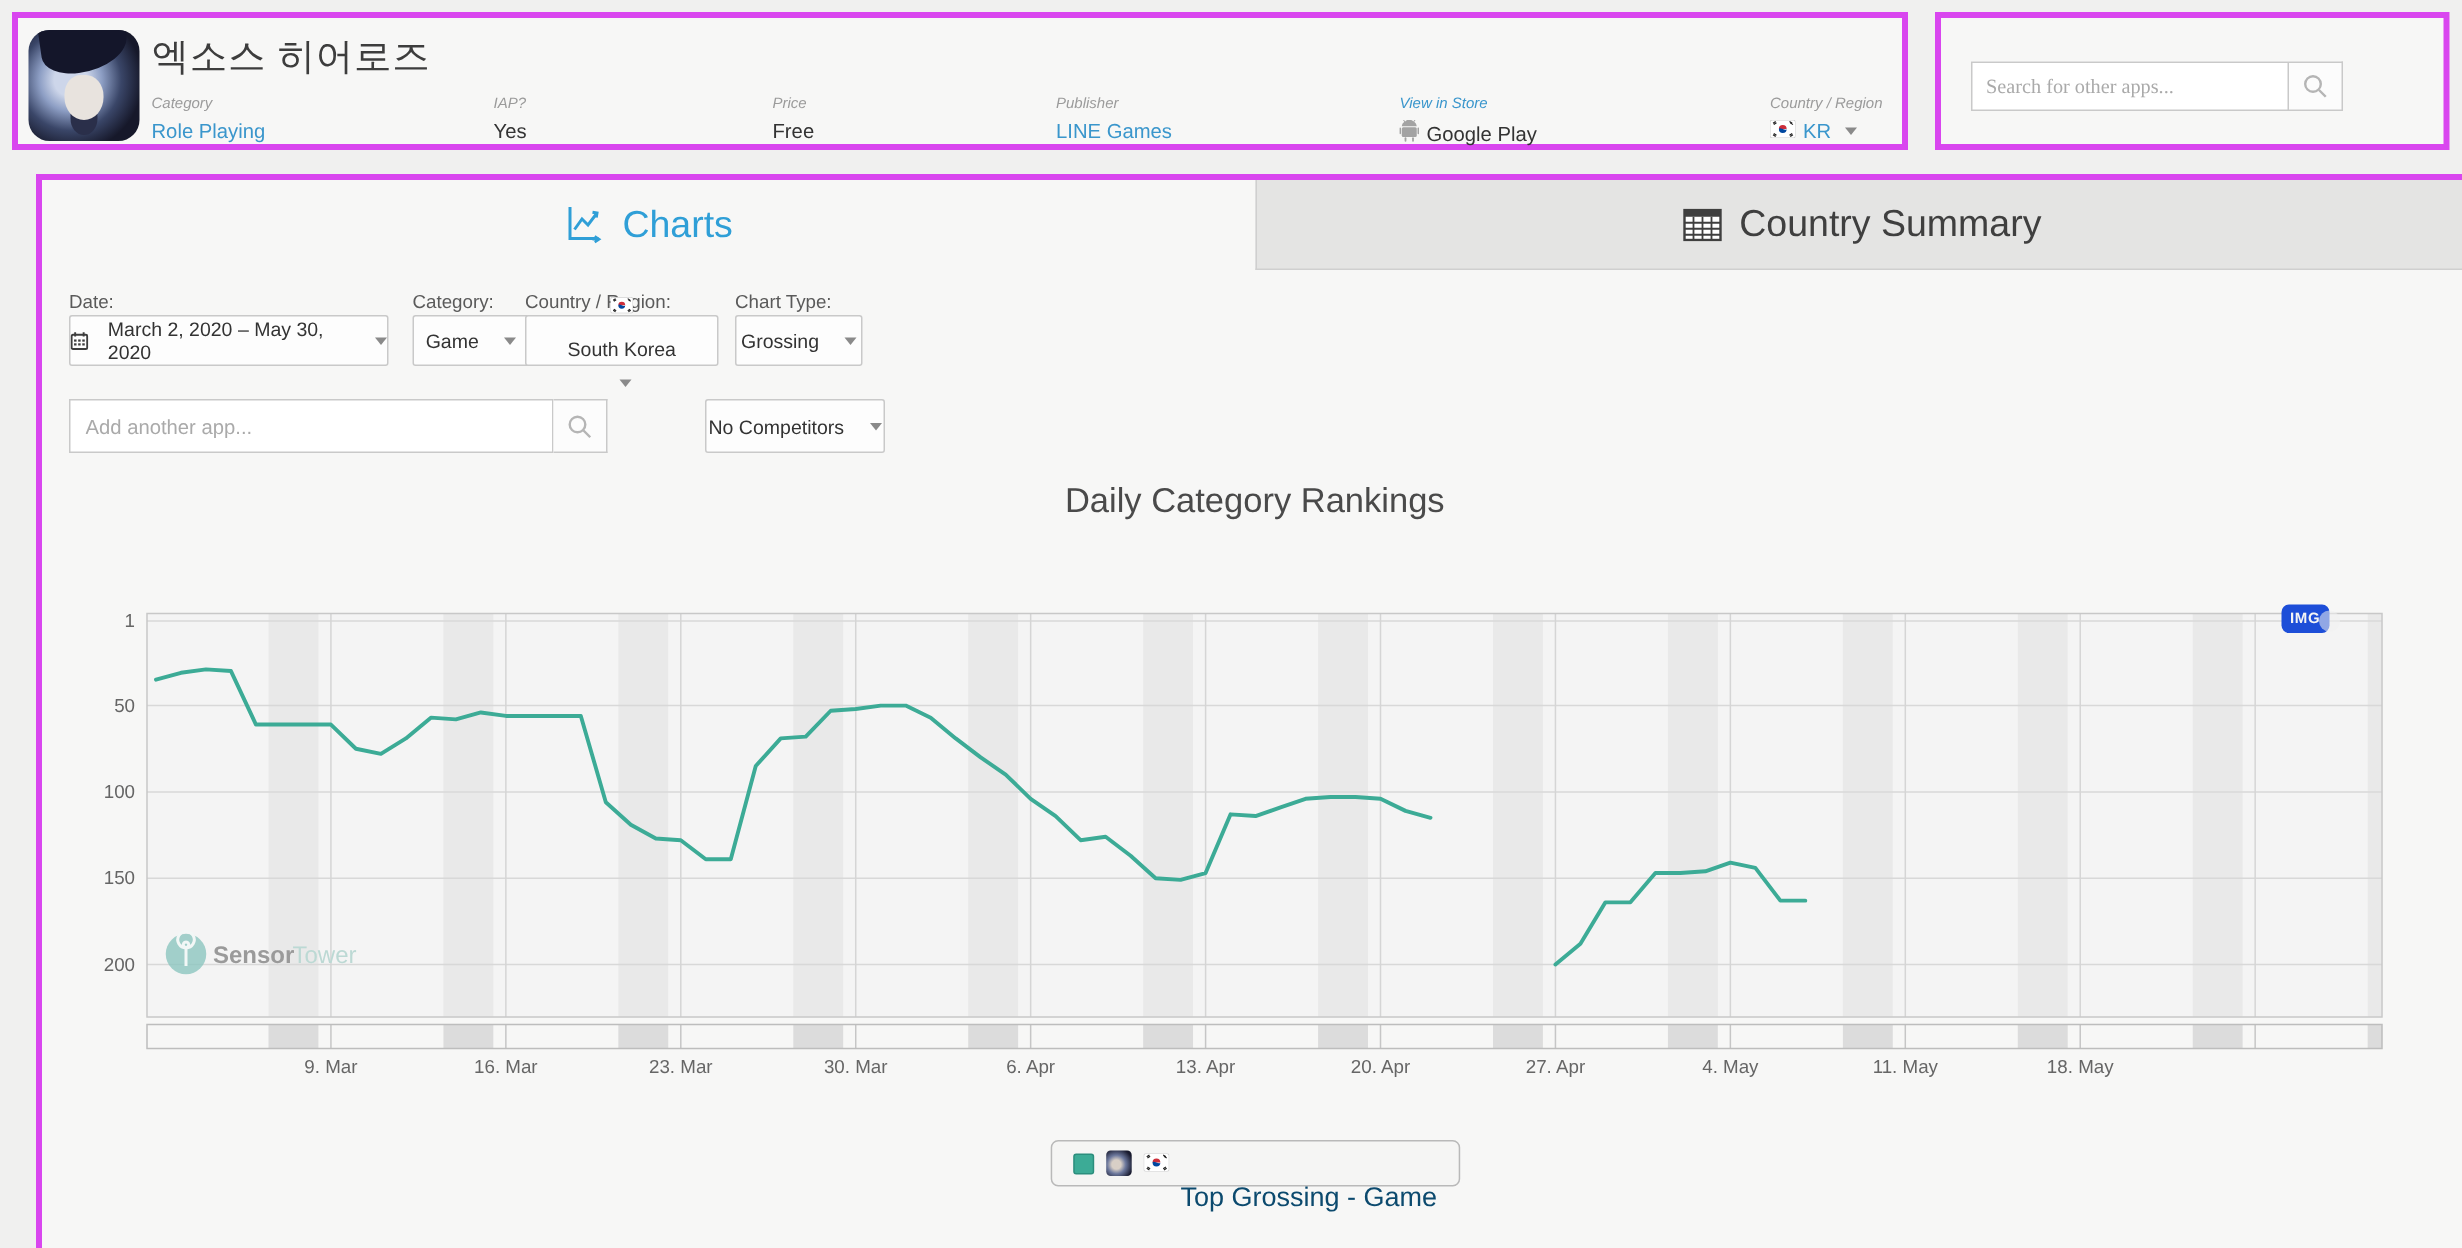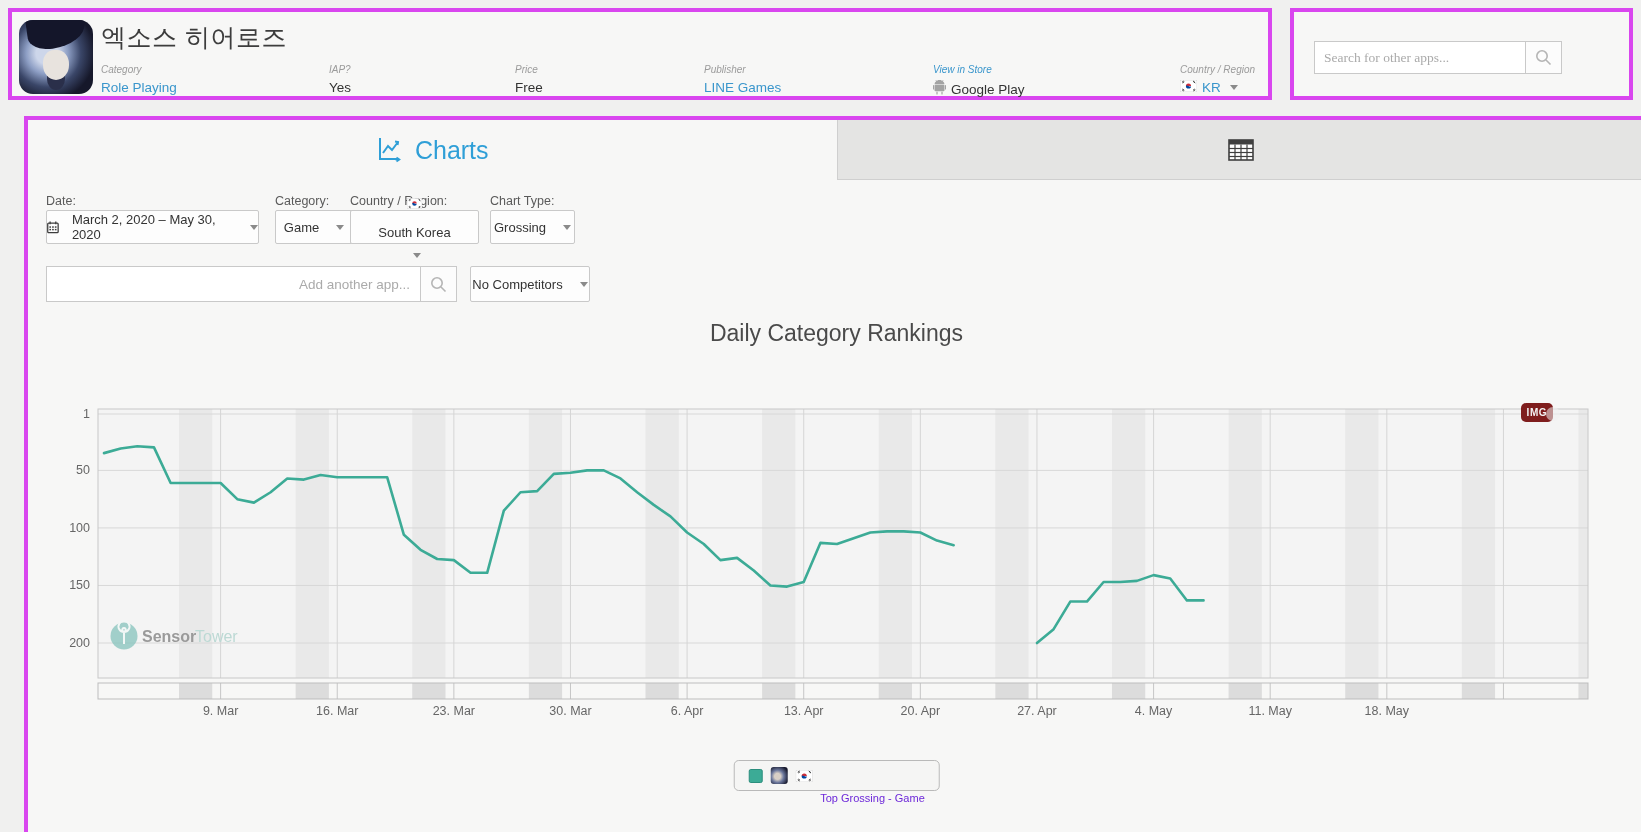--- a/index.html
+++ b/index.html
@@ -33,39 +33,39 @@
   .tabbar { position:absolute; left:0; top:0; width:100%; height:60px; display:flex; }
   .tab { width:50%; height:60px; display:flex; align-items:center; justify-content:center; gap:12px; font-size:25px; cursor:pointer; }
   .tab.active { background:#f7f7f6; color:#2f9fd7; }
   .tab.inactive { background:#e4e4e3; color:#3f3f3f; border-left:1px solid #cfcfcf; border-bottom:1px solid #cfcfcf; }
 
   
   .fld-label { position:absolute; font-size:12.5px; color:#5a5a5a; top:74px; }
   .ctl { position:absolute; top:90px; height:34px; background:#fdfdfd; border:1px solid #c9c9c9; border-radius:2px;
          display:flex; align-items:center; justify-content:center; gap:13px; font-size:13px; color:#333; cursor:pointer; }
   .txt-ctl { position:absolute; top:146px; display:flex; }
-  .txt-ctl input { width:375px; height:36px; border:1px solid #c9c9c9; background:#fff; font-size:13.5px; color:#b91c1c; padding:0 10px; outline:none;text-align:right; }
+  .txt-ctl input { width:323px; height:36px; border:1px solid #c9c9c9; background:#fff; font-size:13.5px; color:#b91c1c; padding:0 10px; outline:none; }
   .txt-ctl input::placeholder { color:#aaa; }
   .txt-ctl .search-btn { height:36px; }
 
   
   #chart-title { position:absolute; top:200px; width:100%; text-align:center; font-size:23px; color:#4a4a4a; }
   #chart-subtitle { position:absolute; top:234px; width:100%; text-align:center; font-size:16.5px; color:#666; }
   #chart-box { position:absolute; left:30px; top:272px; }
-  #img-badge { position:absolute; right:92px; top:283px; background:#7f1d1d; color:#f4f4f4; font-size:10px; font-weight:bold;
+  #img-badge { position:absolute; right:92px; top:283px; background:#1d4ed8; color:#f4f4f4; font-size:10px; font-weight:bold;
                padding:4px 6px; border-radius:5px; letter-spacing:.5px; }
   #img-badge::after { content:""; position:absolute; right:-7px; top:4px; width:14px; height:14px; border-radius:50%;
                background:rgba(240,240,240,.55); }
   #legend { position:absolute; top:640px; left:50%; transform:translateX(-50%);
             border:1px solid #b9b9b9; border-radius:5px; background:#f5f5f4; height:31px;
             display:flex; align-items:center; gap:8px; padding:0 14px; }
   .legend-swatch { width:14px; height:14px; background:#3cab96; border:1px solid #2b8e7d; border-radius:2px; }
   .legend-appicon { width:17px; height:17px; border-radius:3px;
             background:radial-gradient(circle at 40% 55%, #d8cfc6 0 22%, #6b779c 45%, #181a2e 80%); }
-  #legend-label { font-size:11px; color:#6d28d9;margin-top:45px; }
+  #legend-label { font-size:18px; color:#0c4a6e;margin-top:45px; }
 </style>
 </head>
 <body>
 
 <div class="panel" id="app-header">
   <div class="app-icon"></div>
   <div id="app-title">엑소스 히어로즈</div>
 
   <div class="meta-field" style="left:89px">
     <div class="meta-label">Category</div>
@@ -156,20 +156,21 @@
         <rect x="1" y="1" width="24" height="4.5" fill="#3f3f3f"></rect>
         <g stroke="#3f3f3f" stroke-width="1.2">
           <line x1="1" y1="9.5" x2="25" y2="9.5"></line>
             <line x1="1" y1="13.5" x2="25" y2="13.5"></line>
             <line x1="1" y1="17.5" x2="25" y2="17.5"></line>
           <line x1="7" y1="5.5" x2="7" y2="21"></line>
             <line x1="13" y1="5.5" x2="13" y2="21"></line>
             <line x1="19" y1="5.5" x2="19" y2="21"></line>
         </g>
       </svg>
+      <span>Country Summary</span>
     </div>
   </div>
 
   <div class="fld-label" style="left:18px">Date:</div>
   <div class="fld-label" style="left:247px">Category:</div>
   <div class="fld-label" style="left:322px">Country / Region:</div>
   <div class="fld-label" style="left:462px">Chart Type:</div>
 
   <div class="ctl" style="left:18px; width:213px;">
     <svg width="13" height="13" viewBox="0 0 13 13">

